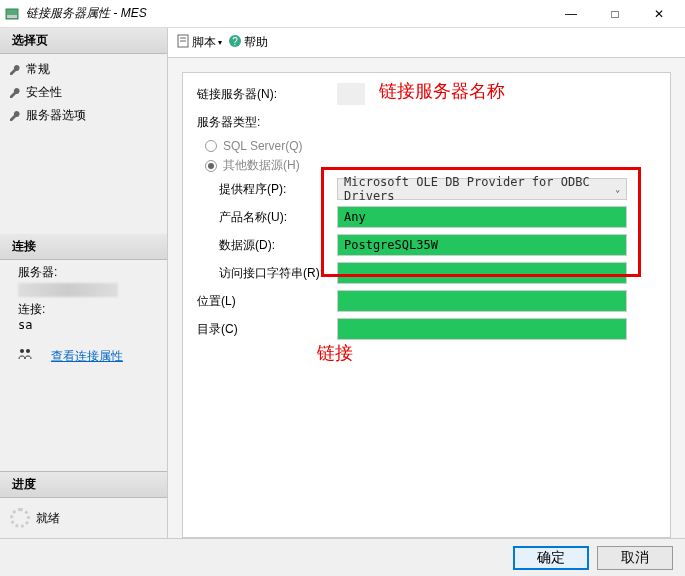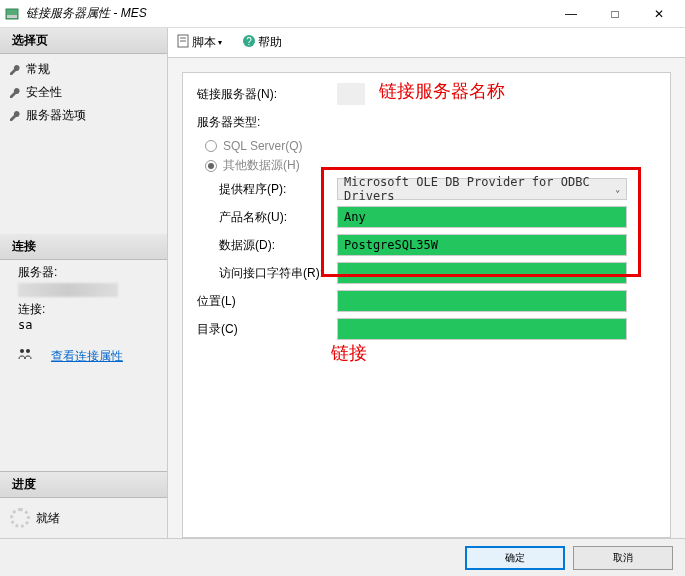--- a/index.html
+++ b/index.html
@@ -9,42 +9,42 @@
 .titlebar .title { flex: 1; font-size: 12px; font-style: italic; }
 .winbtns { display: flex; }
 .winbtn { width: 44px; height: 28px; display: flex; align-items: center; justify-content: center; cursor: pointer; }
 .container { display: flex; height: 510px; }
 .sidebar { width: 168px; background: #f0f0f0; border-right: 1px solid #ccc; display: flex; flex-direction: column; }
 .section-header { background: linear-gradient(#e8e8e8,#d8d8d8); border-bottom: 1px solid #bbb; padding: 4px 12px; font-weight: bold; font-size: 12px; }
 .section-body { padding: 4px 0; }
 .nav-item { display: flex; align-items: center; padding: 3px 8px; cursor: pointer; }
 .nav-item .navicon { width: 14px; height: 14px; margin-right: 4px; display: flex; align-items: center; justify-content: center; }
 .main { flex: 1; display: flex; flex-direction: column; }
-.toolbar { height: 30px; border-bottom: 1px solid #ccc; display: flex; align-items: center; padding: 0 8px; gap: 20px; }
+.toolbar { height: 30px; border-bottom: 1px solid #ccc; display: flex; align-items: center; padding: 0 8px; gap: 6px; }
 .tb-item { display: flex; align-items: center; gap: 2px; cursor: pointer; }
 .content { flex: 1; background: #f4f4f4; padding: 14px 14px 0 14px; position: relative; }
 .panel { background: #fff; border: 1px solid #ccc; height: 100%; padding: 10px 14px; position: relative; }
 .form-row { display: flex; align-items: center; margin-bottom: 6px; min-height: 22px; }
 .form-label { width: 140px; font-size: 12px; }
 .radio-row { display: flex; align-items: center; margin-bottom: 4px; padding-left: 8px; }
 .radio { width: 12px; height: 12px; border: 1px solid #999; border-radius: 50%; margin-right: 6px; display: inline-flex; align-items: center; justify-content: center; }
 .radio.selected::after { content: ""; width: 6px; height: 6px; border-radius: 50%; background: #666; }
 .radio-label { color: #888; font-size: 12px; }
 .highlight-box { position: absolute; border: 3px solid #e60000; pointer-events: none; }
 .indent-block { margin-left: 22px; margin-top: 0; }
 .input-field { border: 1px solid #ccc; height: 22px; padding: 0 6px; font-family: "Consolas", monospace; font-size: 12px; width: 290px; background: #22c55e; }
 .select-field { border: 1px solid #ccc; height: 22px; padding: 0 6px; font-family: "Consolas", monospace; font-size: 12px; width: 290px; background: #ededed; color: #333; display: flex; align-items: center; justify-content: space-between; }
 .greyblock { width: 28px; height: 22px; background: #eee; }
 .annotation { position: absolute; color: #e60000; font-size: 18px; font-weight: normal; pointer-events: none; }
 .conn-block { padding: 4px 18px; font-size: 12px; }
 .smudge { width: 100px; height: 14px; background: linear-gradient(90deg,#ddd,#ccc,#ddd); filter: blur(1px); margin: 2px 0; }
 .link { color: #0066cc; text-decoration: underline; cursor: pointer; }
 .spinner { width: 20px; height: 20px; border: 3px dotted #ccc; border-radius: 50%; display: inline-block; vertical-align: middle; margin-right: 6px; }
 .footer { height: 38px; background: #f0f0f0; border-top: 1px solid #ccc; display: flex; align-items: center; justify-content: flex-end; padding: 0 12px; gap: 8px; }
-.btn { width: 100px; height: 24px; border: 1px solid #999; background: #e8e8e8; cursor: pointer; font-size: 10px; }
+.btn { width: 76px; height: 24px; border: 1px solid #999; background: #e8e8e8; cursor: pointer; font-size: 14px; }
 .btn.primary { border: 2px solid #0078d7; background: #e5f1fb; }
 .sep { flex: 1; }
 .progress-section { border-top: 1px solid #bbb; }
 .chev { font-size: 8px; }
 </style>
 </head>
 <body>
 
 <div class="titlebar">
   <span class="icon">
@@ -182,21 +182,21 @@
           <input class="input-field" value="" style="">
         </div>
         <div class="form-row">
           <div class="form-label" style="width:140px;">目录(C)</div>
           <input class="input-field" value="" style="">
         </div>
 
         <div class="highlight-box" style="top:94px; left:138px; width:320px; height:110px;"></div>
 
         <div class="annotation" style="top:6px; left:196px;">链接服务器名称</div>
-        <div class="annotation" style="top:268px; left:148px;">链接</div>
+        <div class="annotation" style="top:268px; left:134px;">链接</div>
       </div>
     </div>
   </div>
 </div>
 
 <div class="footer">
   <button class="btn primary">确定</button>
   <button class="btn">取消</button>
 </div>
 

